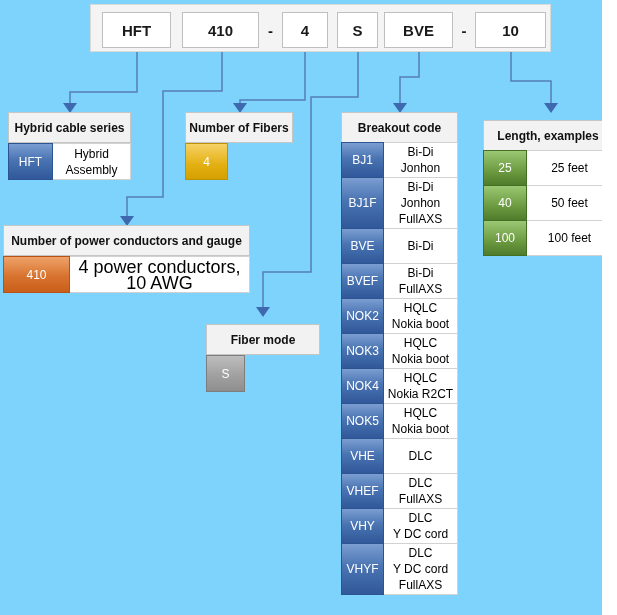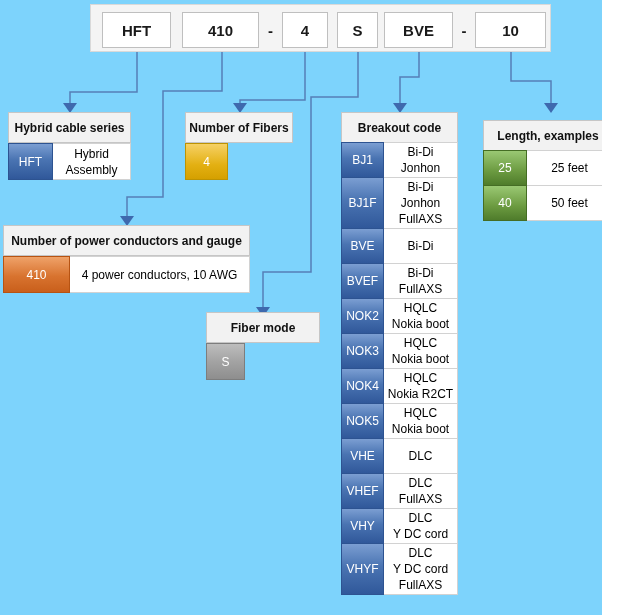--- a/index.html
+++ b/index.html
@@ -29,21 +29,21 @@
   .blue  {background:linear-gradient(180deg,#7b9ed2 0%,#4a74b2 45%,#30589a 100%);border:1px solid #2d5391;}
   .orange{background:linear-gradient(180deg,#efa269 0%,#d8732f 55%,#c95f1b 100%);border:1px solid #b75312;}
   .yellow{background:linear-gradient(180deg,#f6d165 0%,#e3b012 60%,#d5a000 100%);border:1px solid #bd9303;}
   .grayc {background:linear-gradient(180deg,#bdbdbd 0%,#a3a3a3 50%,#8e8e8e 100%);border:1px solid #7d7d7d;}
   .green {background:linear-gradient(180deg,#9ac873 0%,#6b9a40 60%,#4f7c2b 100%);border:1px solid #456d24;}
 
   
   .trow{display:flex;height:36px;margin-top:-1px;}
   .trow.tall{height:52px;}
   .trow .cell{line-height:16px;}
-  .bigdesc{font-size:12px;}
+  .bigdesc{font-size:18px;}
 </style>
 </head>
 <body>
 
 <div class="page">
 
   <svg class="connectors" width="617" height="615" viewBox="0 0 617 615">
     <g stroke="#567fb7" stroke-width="1.5" fill="none">
       <path d="M137,48 L137,92 L70,92 L70,104"></path>
       <path d="M222,48 L222,91 L163,91 L163,197 L127,197 L127,217"></path>
@@ -89,21 +89,21 @@
   </div>
 
   <div class="section" style="left:3px;top:225px;width:247px">
     <div class="hdr">Number of power conductors and gauge</div>
     <div class="row">
       <div class="cell code orange" style="width:67px">410</div>
       <div class="cell desc bigdesc" style="width:180px">4 power conductors, 10 AWG</div>
     </div>
   </div>
 
-  <div class="section" style="left:206px;top:312px;width:114px">
+  <div class="section" style="left:206px;top:324px;width:114px">
     <div class="hdr">Fiber mode</div>
     <div class="row">
       <div class="cell code grayc" style="width:39px">S</div>
     </div>
   </div>
 
   <div class="section" style="left:341px;top:112px;width:117px">
     <div class="hdr">Breakout code</div>
     <div class="trow">
       <div class="cell code blue" style="width:43px">BJ1</div>
@@ -170,15 +170,19 @@
   <div class="section" style="left:483px;top:120px;width:130px">
     <div class="hdr">Length, examples</div>
     <div class="trow">
       <div class="cell code green" style="width:44px">25</div>
       <div class="cell desc" style="width:86px">25 feet</div>
     </div>
     <div class="trow">
       <div class="cell code green" style="width:44px">40</div>
       <div class="cell desc" style="width:86px">50 feet</div>
     </div>
+    <div class="trow">
+      <div class="cell code green" style="width:44px">100</div>
+      <div class="cell desc" style="width:86px">100 feet</div>
+    </div>
   </div>
 
 </div>
 
 </body></html>

